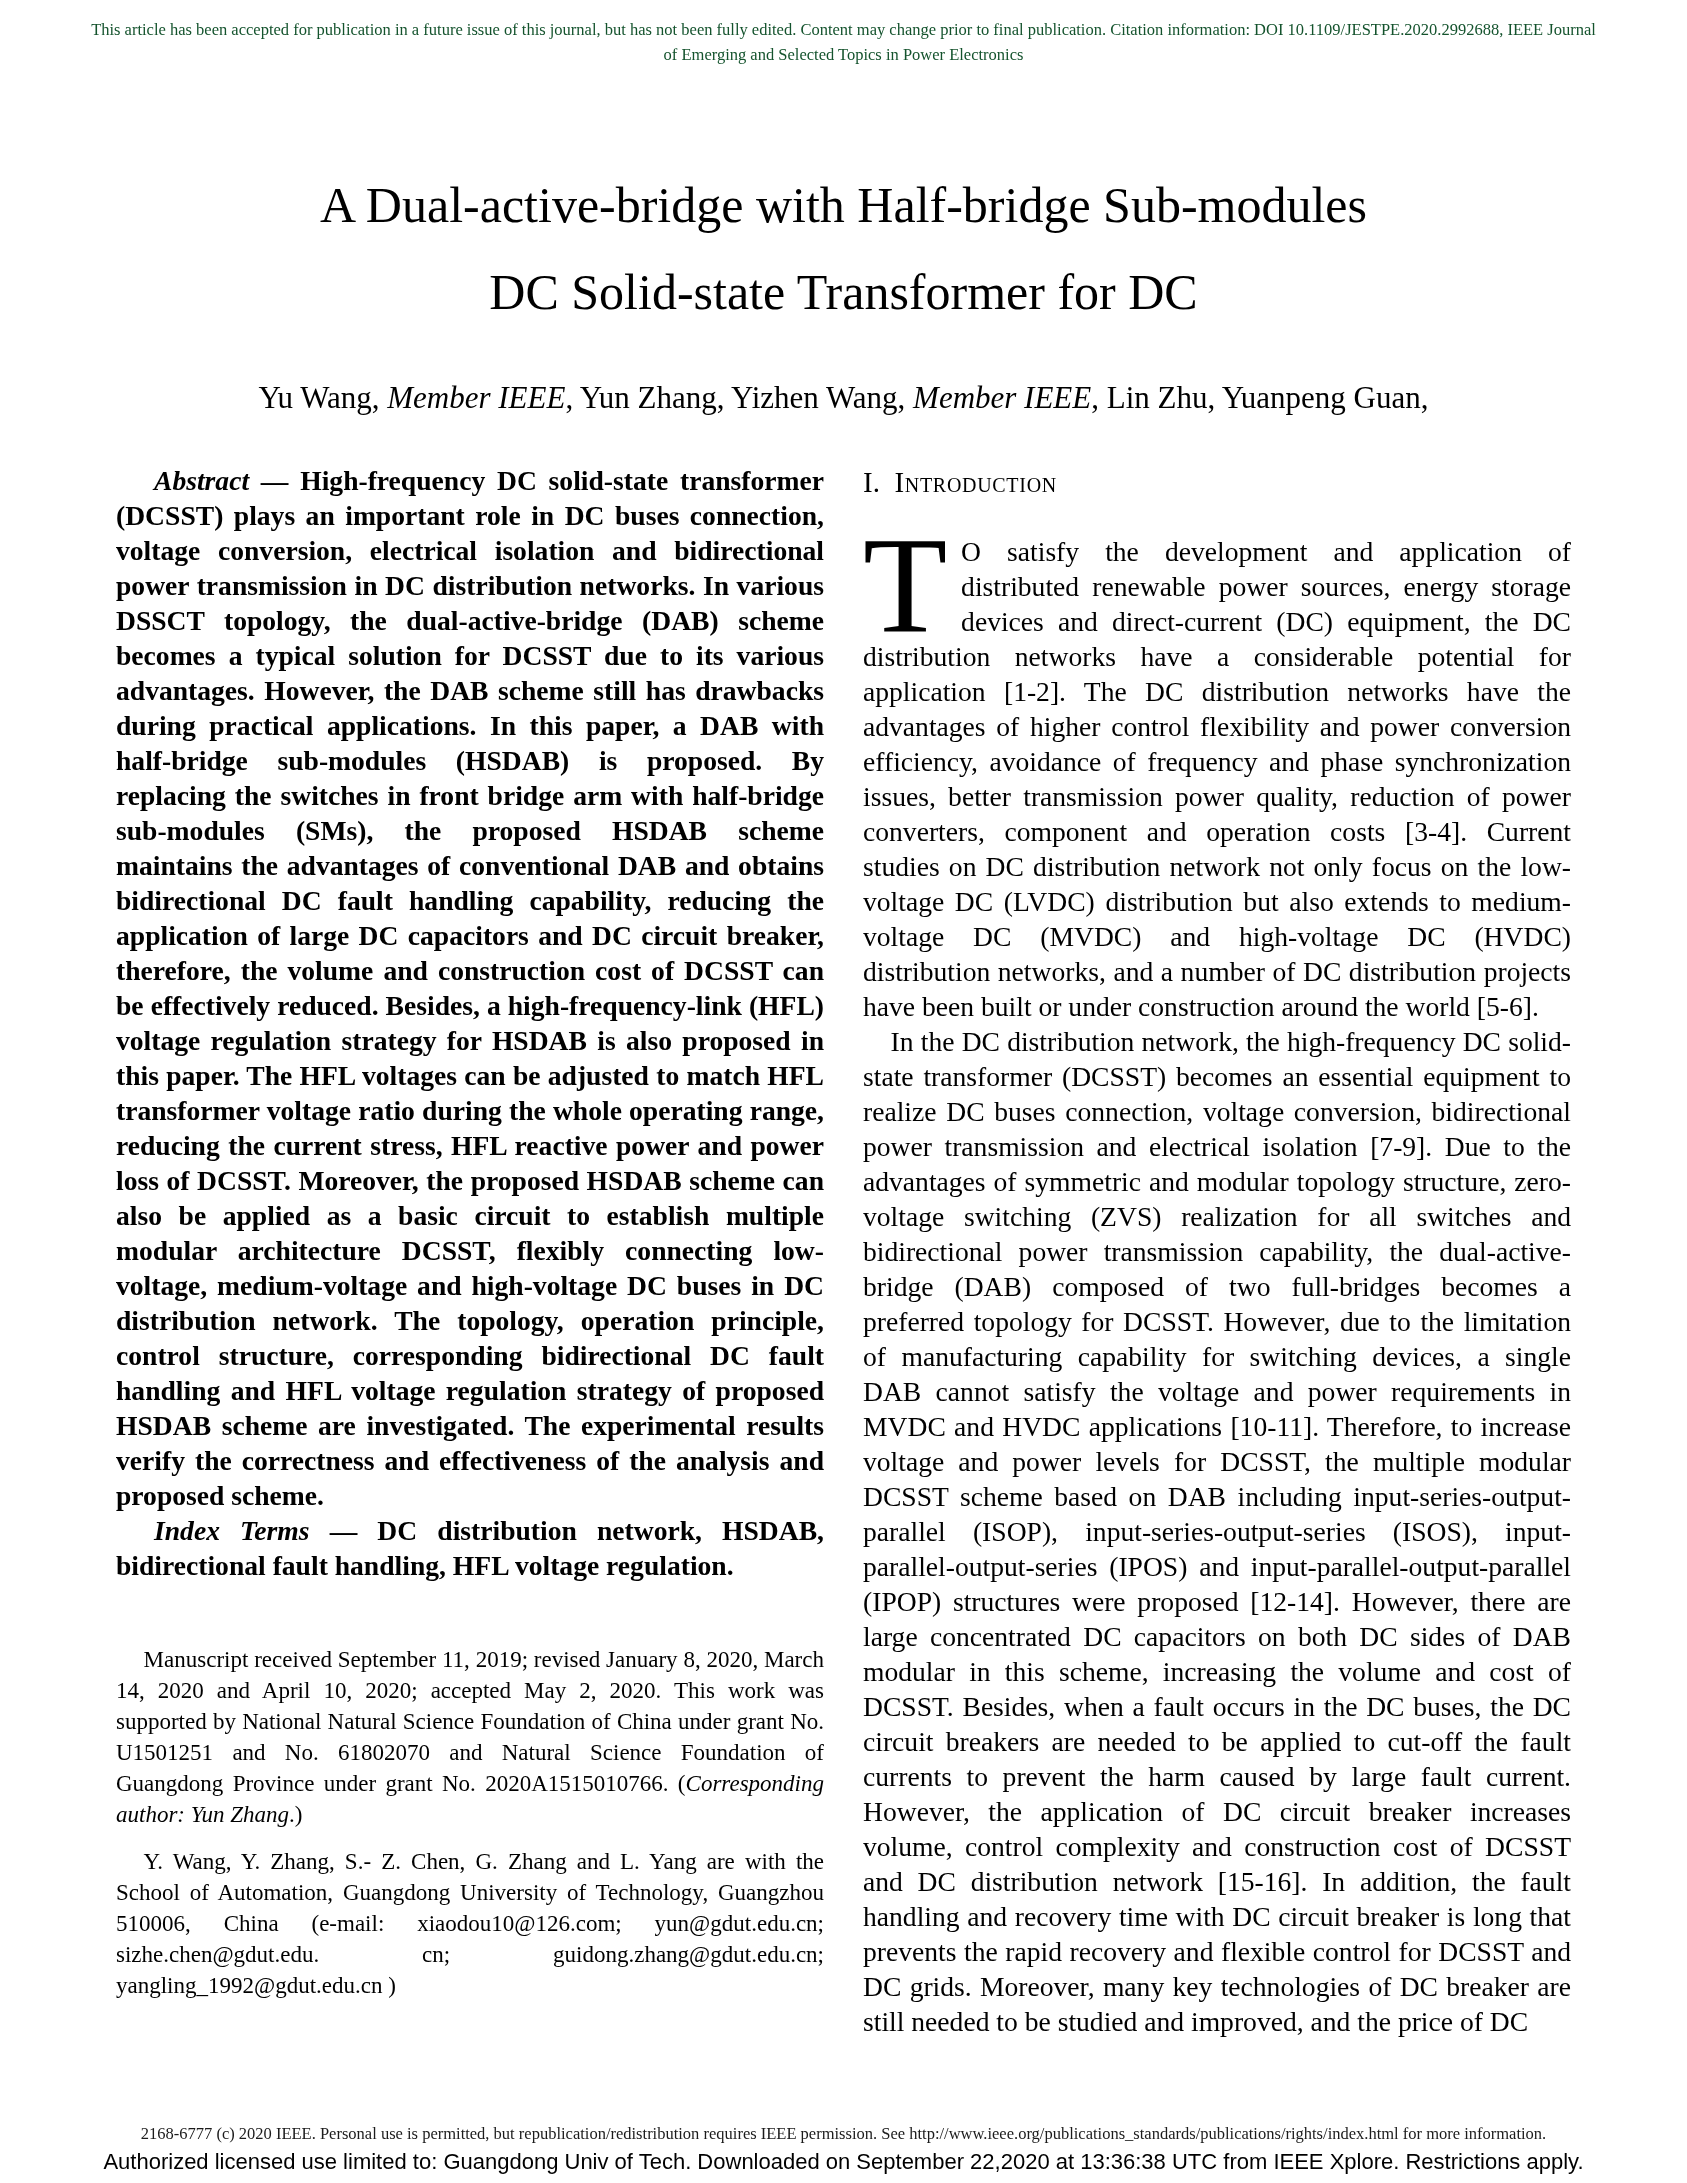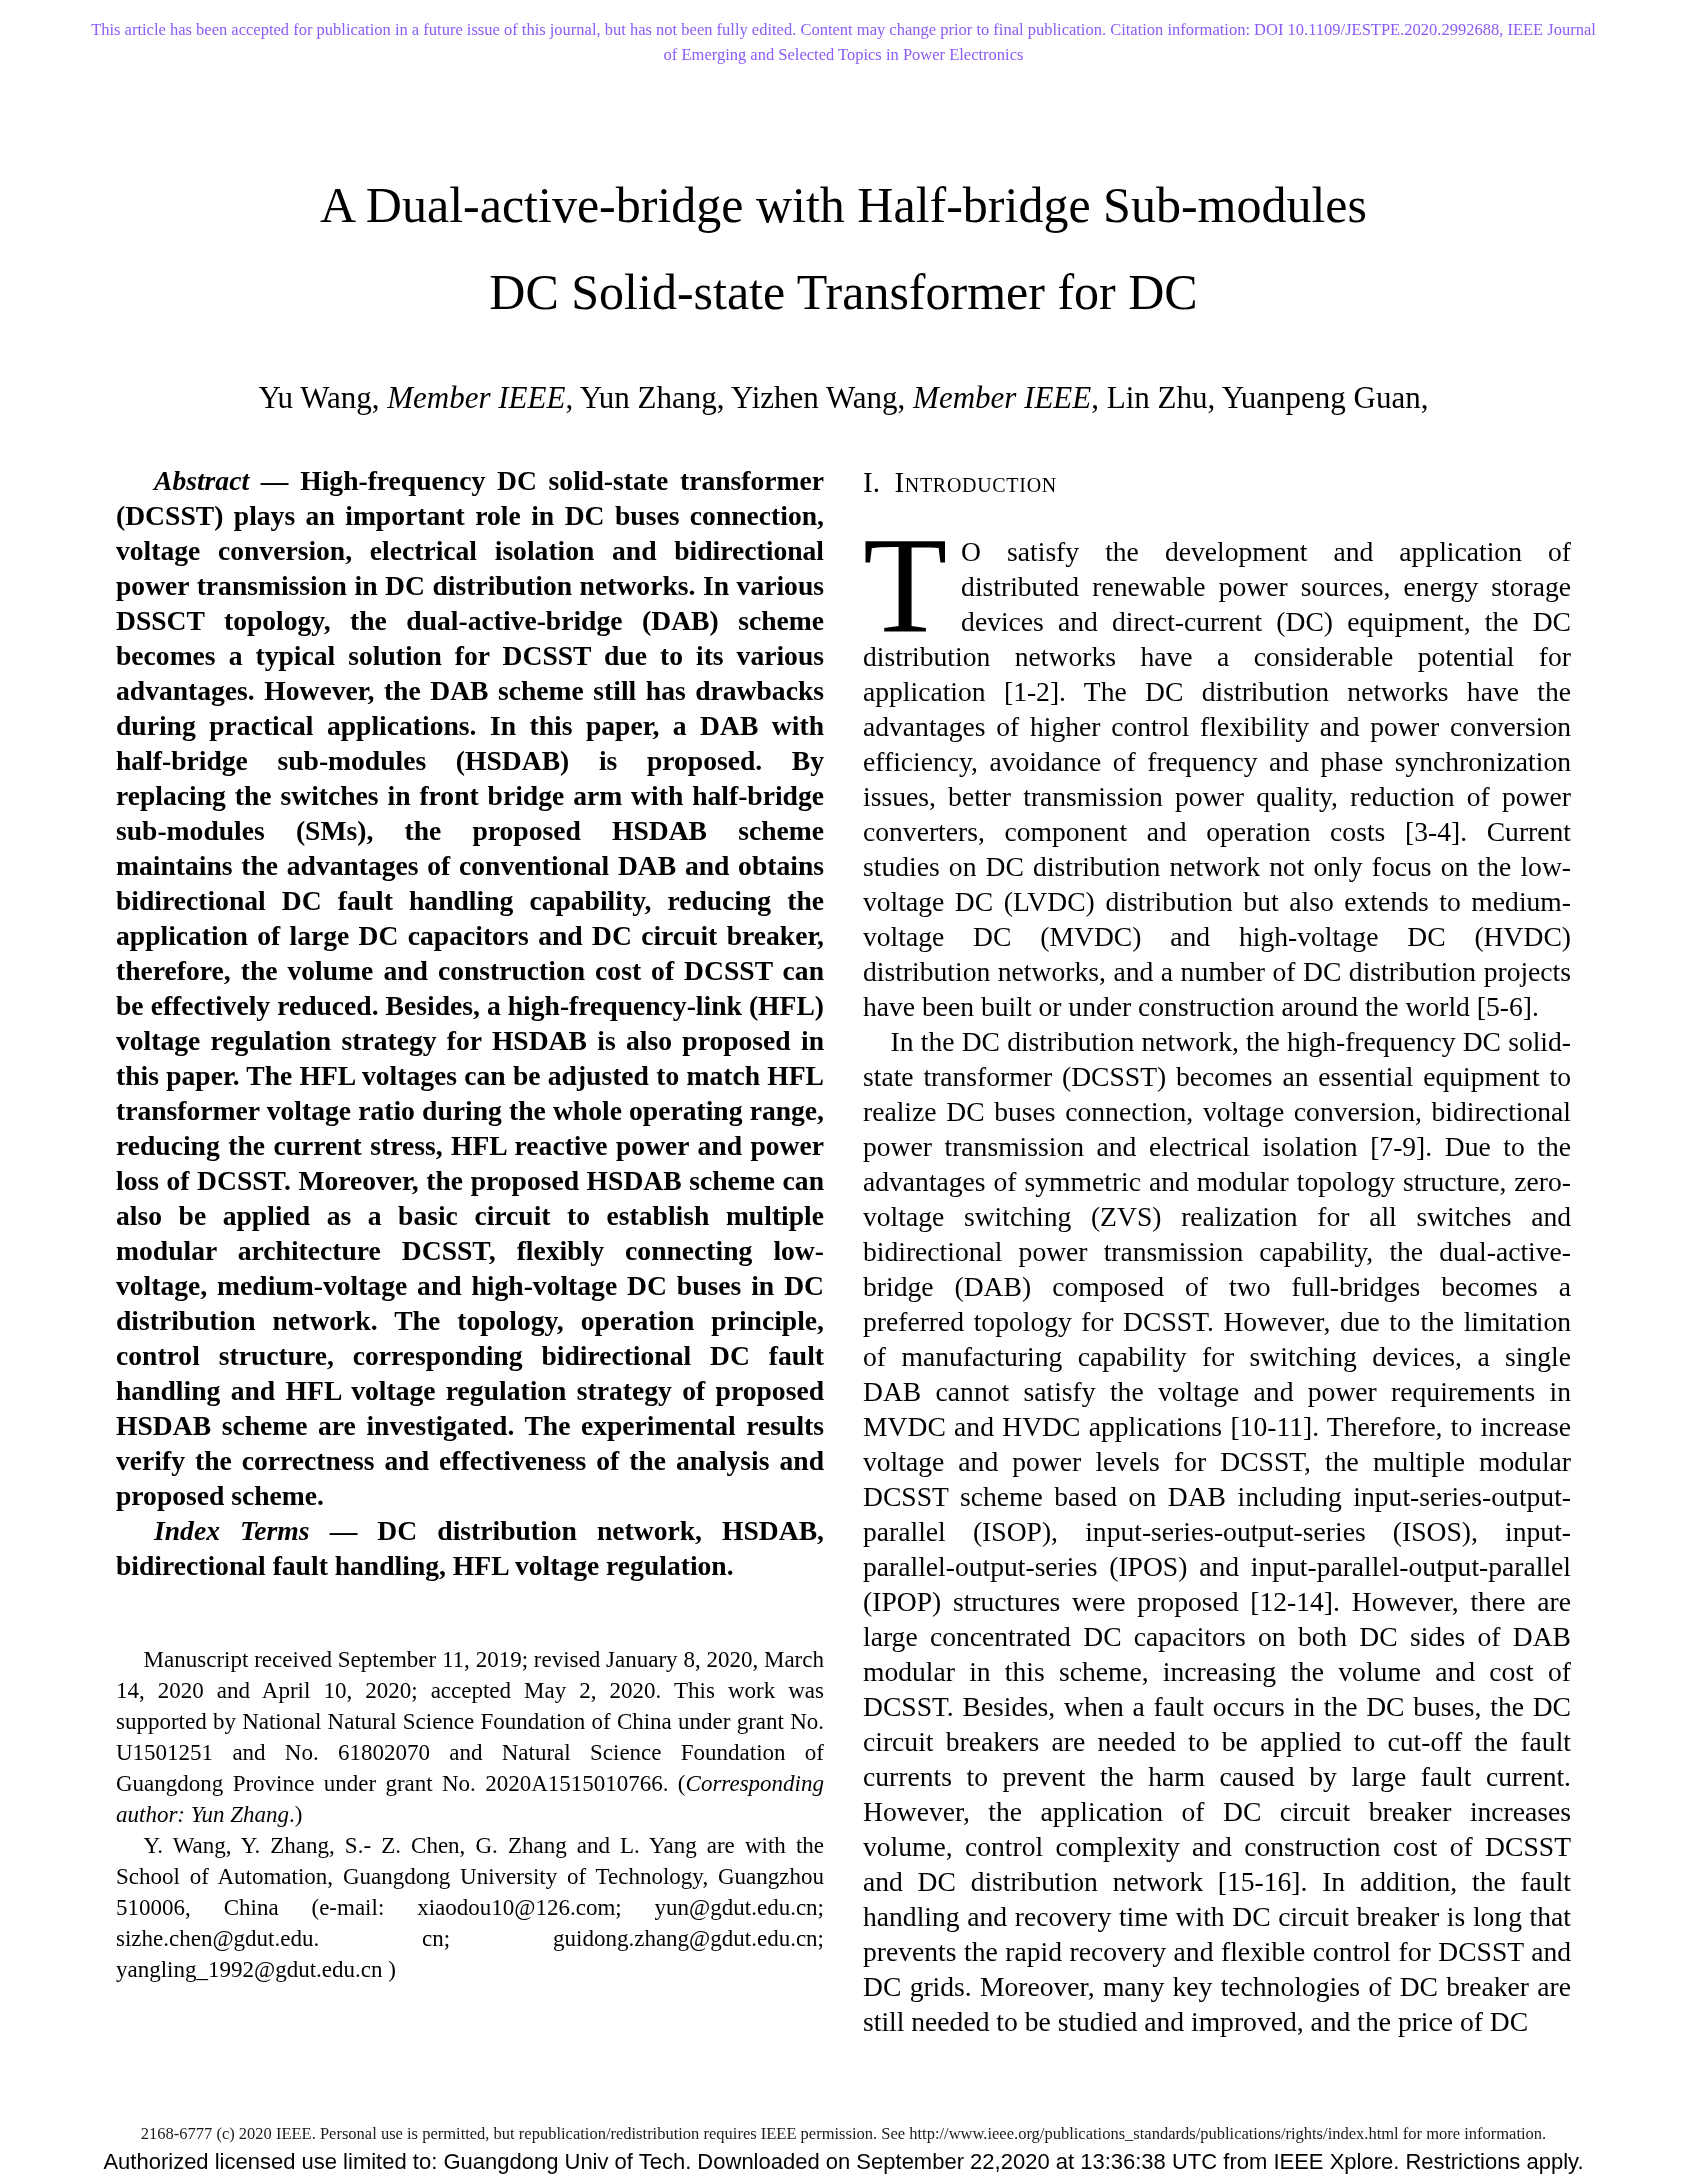--- a/index.html
+++ b/index.html
@@ -10,21 +10,21 @@
     background:#ffffff;
     color:#000;
     font-family:"Liberation Serif","DejaVu Serif",serif;
     overflow:hidden;
   }
   .top-disclaimer {
     padding-top:16.5px;
     text-align:center;
     font-size:16.5px;
     line-height:25px;
-    color:#8b5cf6;
+    color:#14532d;
   }
   .title-block {
     margin-top:95px;
     text-align:center;
     font-size:50px;
     line-height:87px;
     font-weight:400;
   }
   .authors-block {
     margin-top:40px;
@@ -54,21 +54,21 @@
     font-size:27.6px;
     line-height:35px;
     font-weight:700;
     text-indent:38px;
   }
   .footnotes {
     margin-top:61px;
     font-size:23px;
     line-height:31px;
   }
-  .footnotes p { text-indent:27.6px; }
+  .footnotes p { text-indent:27.6px;margin-top:16px; }
   .footnotes i { font-style:italic; }
   .section-heading {
     text-align:left;
     font-weight:400;
     font-size:29px;
     line-height:35px;
     margin:2.8px 0 34px 0;
   }
   .section-heading .sc {
     font-variant:small-caps;

